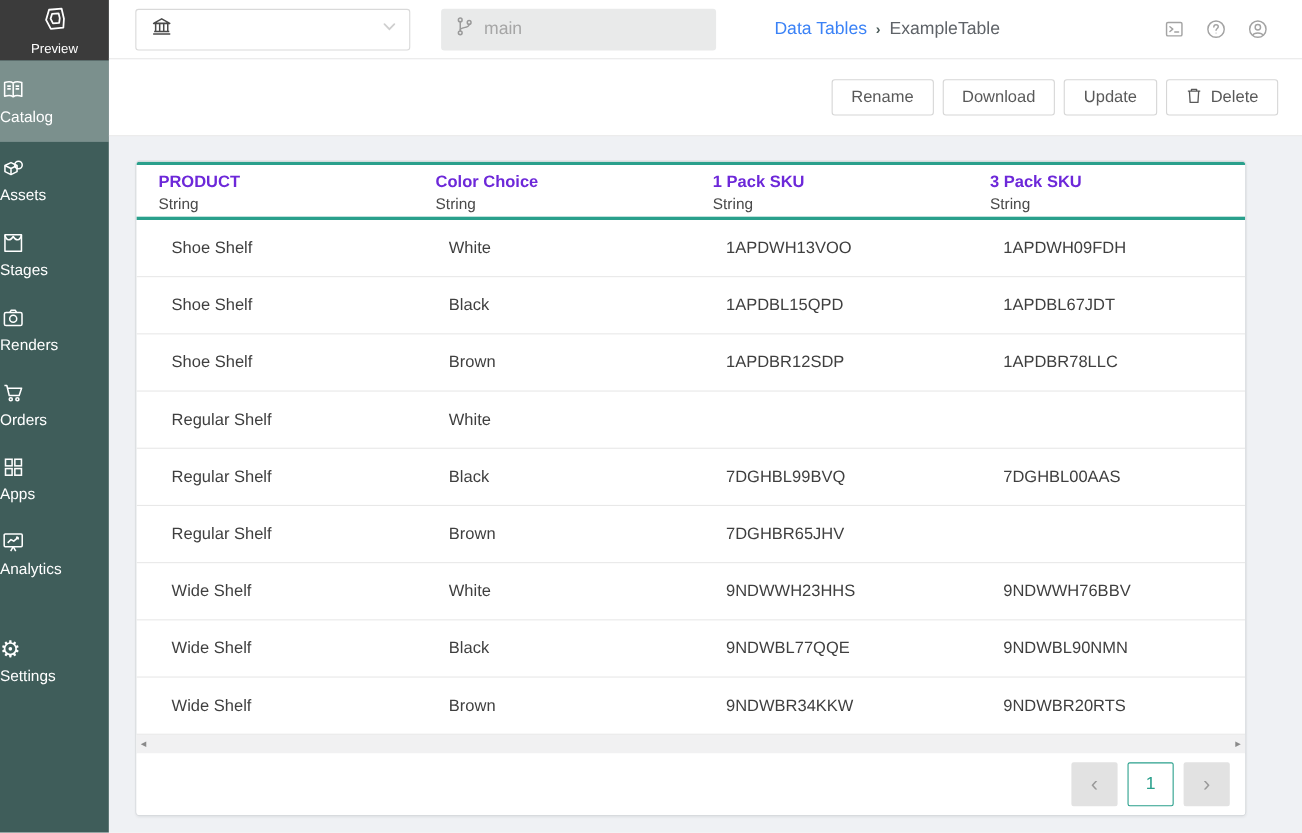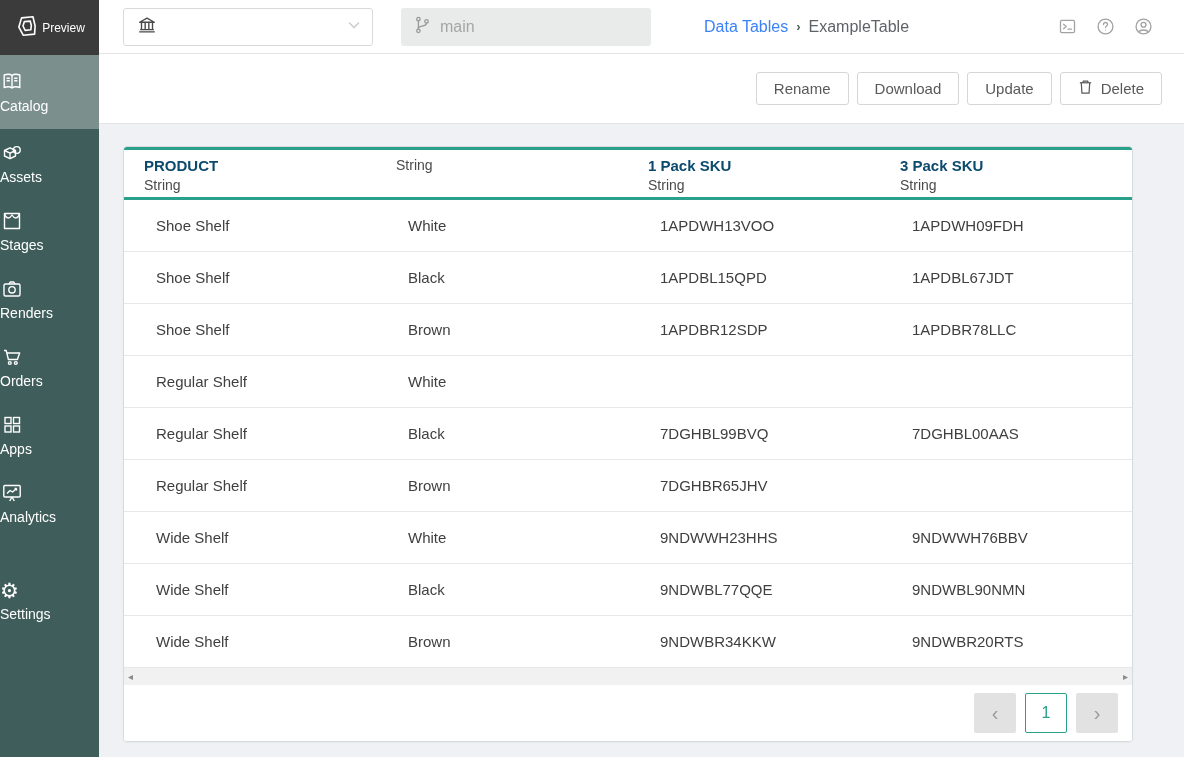--- a/index.html
+++ b/index.html
@@ -2,21 +2,21 @@
 <html><head>
 <meta charset="utf-8">
 <style>
   * { margin:0; padding:0; box-sizing:border-box; }
   html,body { width:1184px; height:757px; overflow:hidden; }
   body { font-family:"Liberation Sans","DejaVu Sans",sans-serif; background:#eff1f4; color:#3f3f3f; }
   .app { position:relative; width:1184px; height:757px; display:flex; }
 
   
   .sidebar { width:99px; height:100%; background:#3f5d5a; flex:0 0 99px; display:flex; flex-direction:column; }
-  .logo-block { height:55px; background:#3b3b3b; display:flex; flex-direction:row; align-items:center; justify-content:center; gap:2px; }
+  .logo-block { height:55px; background:#3b3b3b; display:flex; flex-direction:column; align-items:center; justify-content:center; gap:2px; }
   .logo-block .lbl { color:#fff; font-size:12px; }
   .nav { display:flex; flex-direction:column; padding-top:0; }
   .nav-item { height:68px; display:flex; flex-direction:column; justify-content:center; gap:5px; color:#fff; cursor:pointer; }
   .nav-item.active { background:#7b908d; height:74px; }
   .nav-item .nlbl { font-size:14px; }
   .nav-item.settings { margin-top:30px; }
   .nav-item svg { display:block; }
   .gear-glyph { font-size:21px; line-height:21px; color:#fff; }
 
   
@@ -37,21 +37,21 @@
 
   
   .toolbar { height:70px; background:#fff; border-bottom:1px solid #e4e4e4; display:flex; align-items:center; justify-content:flex-end; gap:8px; padding-right:22px; flex:0 0 70px;padding-left:17px; }
   .btn { height:33px; border:1px solid #d6d6d6; border-radius:3px; background:#fff; color:#595959; font-size:15px; font-family:inherit; padding:0 17px; display:flex; align-items:center; gap:8px; cursor:pointer; }
 
   
   .content { flex:1; background:#eff1f4; padding:22px 0 0 24px; }
   .panel { width:1010px; background:#fff; border:1px solid #d8dbde; border-radius:4px; box-shadow:0 1px 2px rgba(0,0,0,0.04); overflow:hidden; }
   .thead { display:flex; border-top:3px solid #2aa08c; border-bottom:3px solid #2aa08c; height:53px; }
   .thcell { width:25%; padding:6px 0 0 20px; }
-  .thname { font-size:15px; font-weight:bold; color:#0c4a6e; line-height:20px; }
+  .thname { font-size:15px; font-weight:bold; color:#6d28d9; line-height:20px; }
   .thtype { font-size:14px; color:#4a4a4a; line-height:18px; }
   .tbody { display:flex; flex-direction:column; }
   .trow { display:flex; height:52px; align-items:center; border-bottom:1px solid #e8e8e8; }
   .trow:last-child { border-bottom:1px solid #e8e8e8; }
   .tcell { width:25%; padding-left:32px; font-size:15px; color:#3f3f3f; }
   .hscroll { height:17px; background:#f1f1f2; display:flex; align-items:center; justify-content:space-between; padding:0 4px; cursor:pointer; }
   .hscroll .arr { font-size:10px; color:#8a8a8a; line-height:10px; }
   .pager { height:56px; display:flex; align-items:center; justify-content:flex-end; gap:9px; padding-right:14px; background:#fff; }
   .pg-btn { width:42px; height:40px; border:none; border-radius:2px; background:#e2e2e2; color:#9a9a9a; font-size:20px; display:flex; align-items:center; justify-content:center; cursor:pointer; font-family:inherit; }
   .pg-cur { width:42px; height:40px; border:1px solid #2aa08c; border-radius:2px; background:#fff; color:#2aa08c; font-size:16px; display:flex; align-items:center; justify-content:center; cursor:pointer; font-family:inherit; }
@@ -246,20 +246,21 @@
 
     <div class="content">
       <div class="panel">
 
         <div class="thead">
           <div class="thcell">
             <div class="thname">PRODUCT</div>
             <div class="thtype">String</div>
           </div>
           <div class="thcell">
+            <div class="thname">Color Choice</div>
             <div class="thtype">String</div>
           </div>
           <div class="thcell">
             <div class="thname">1 Pack SKU</div>
             <div class="thtype">String</div>
           </div>
           <div class="thcell">
             <div class="thname">3 Pack SKU</div>
             <div class="thtype">String</div>
           </div>

